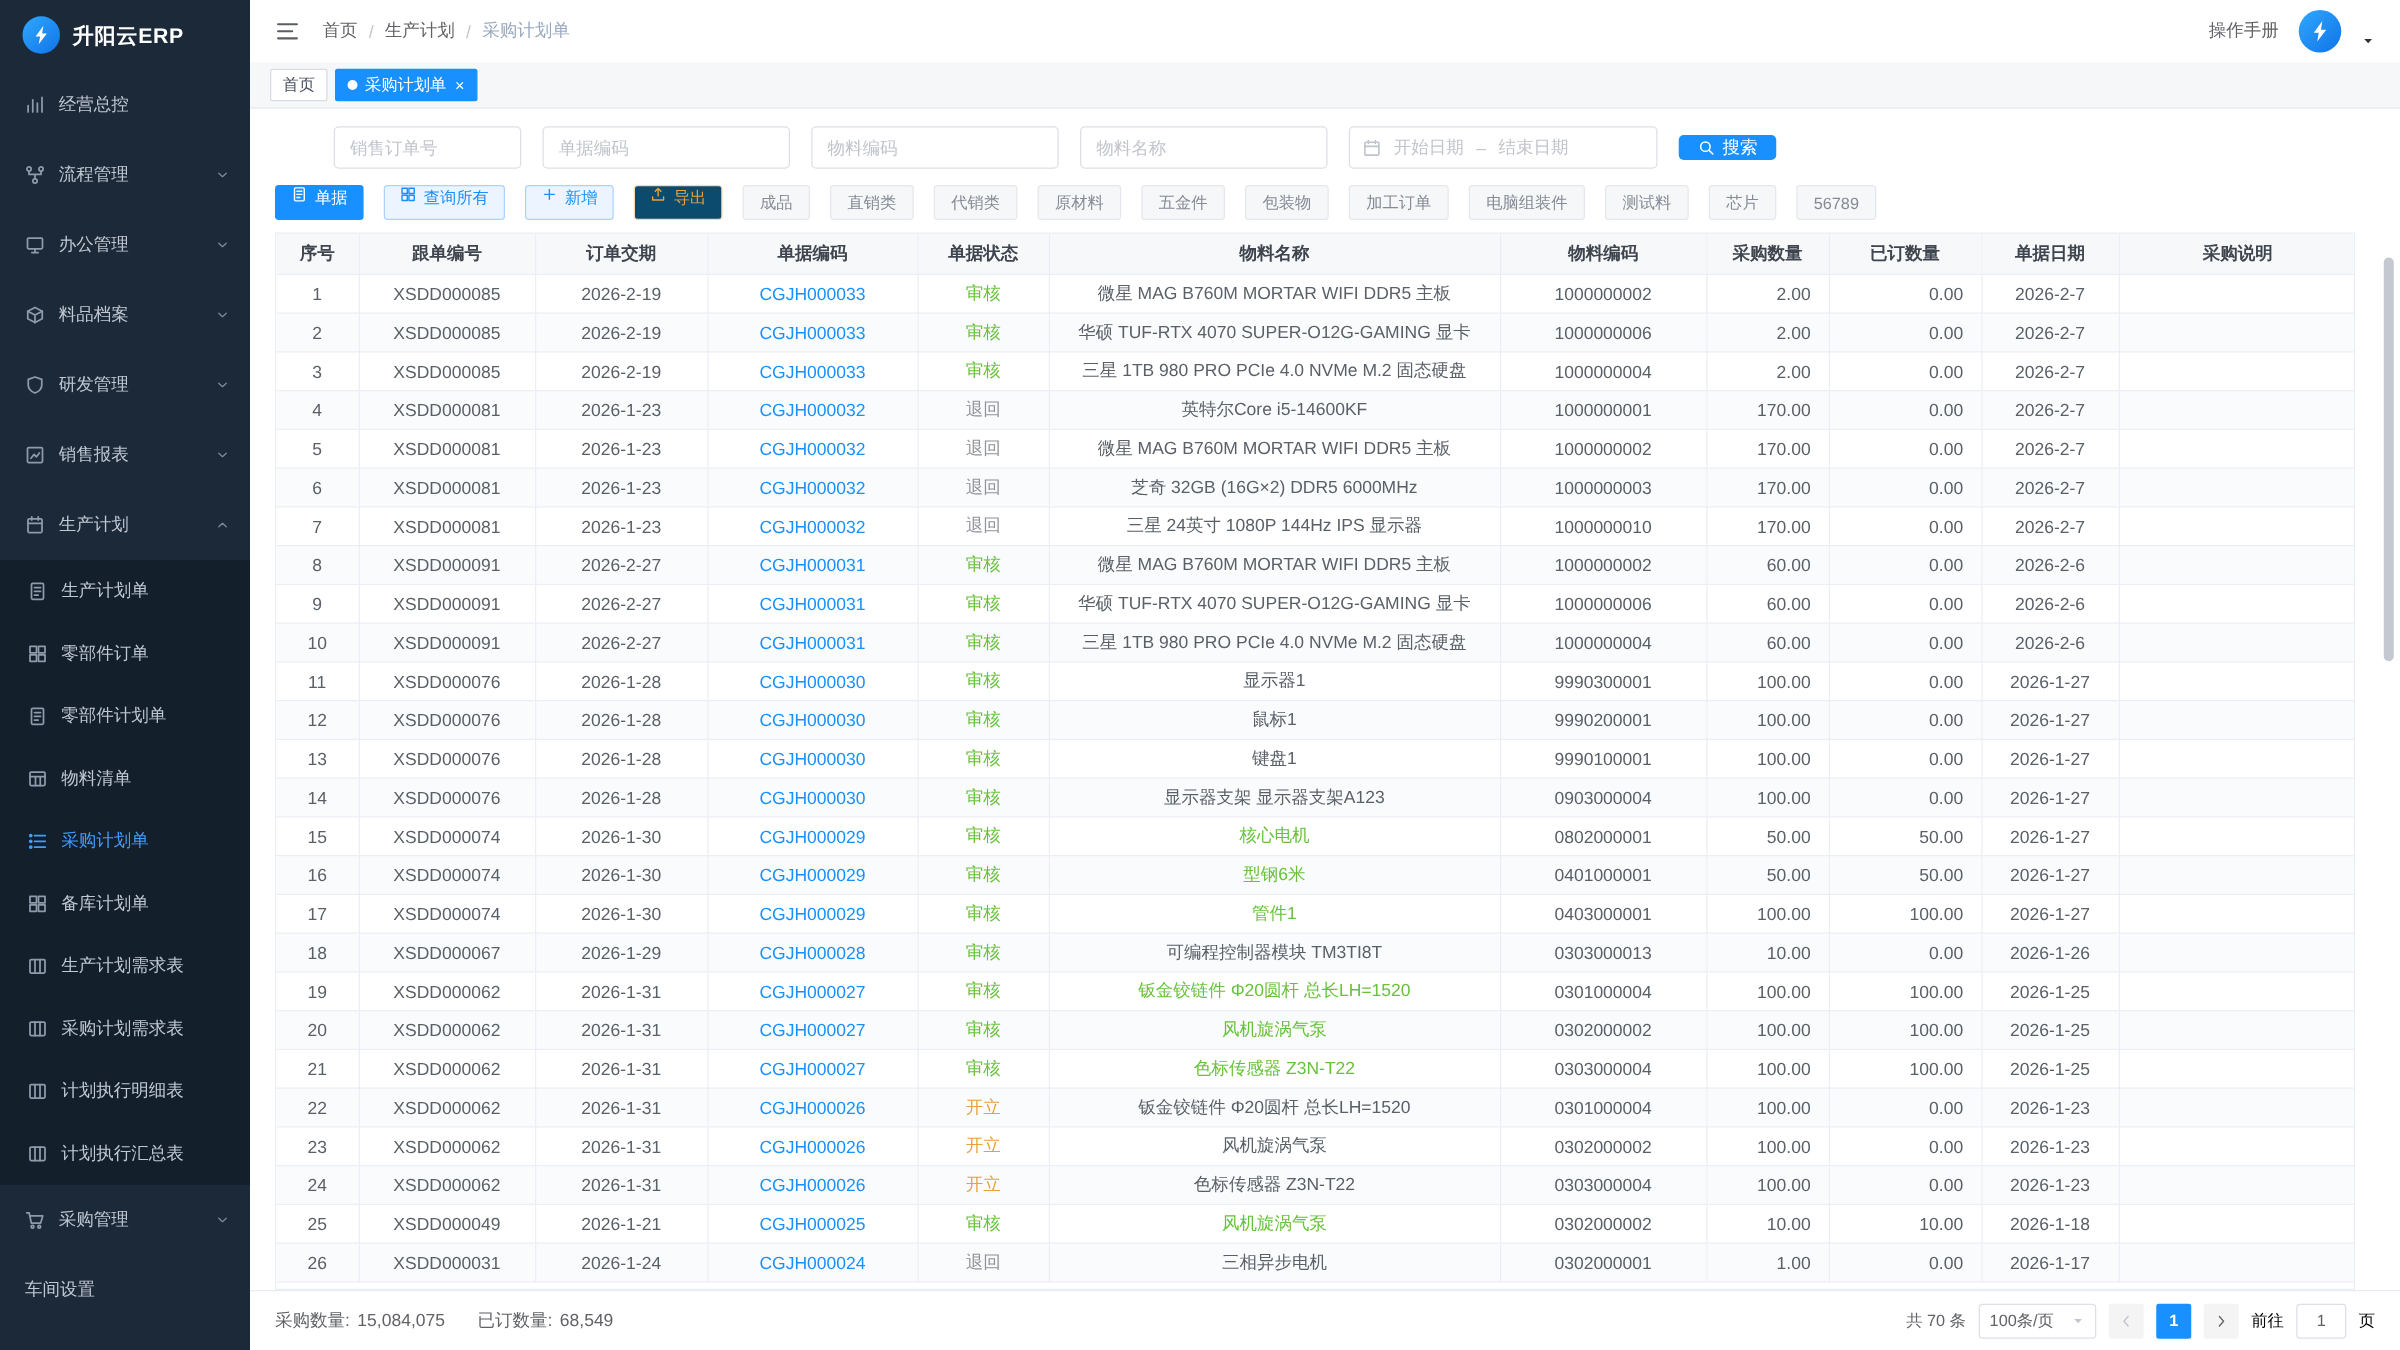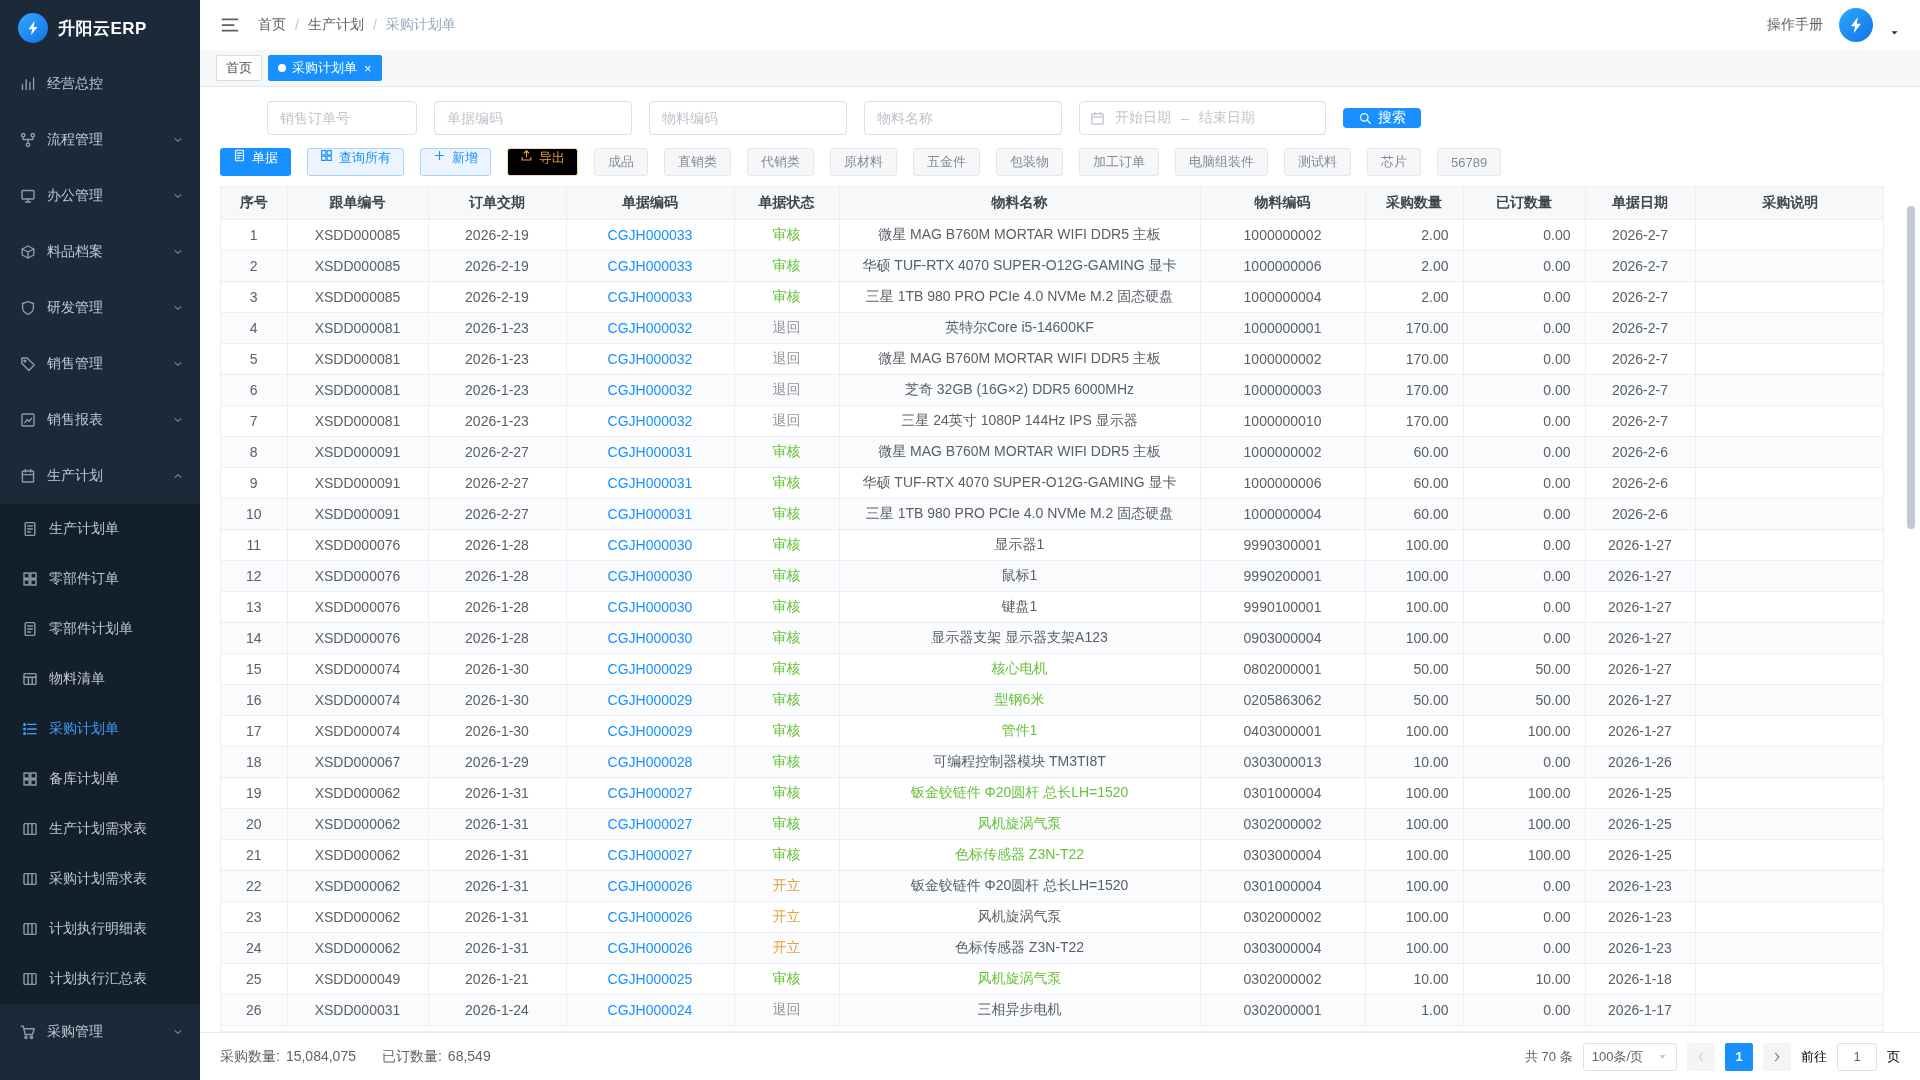--- a/index.html
+++ b/index.html
@@ -58,21 +58,21 @@
   .search-btn { height:20px; padding:0 15px; background:#1890ff; border:none; border-radius:4px; color:#fff; font-size:14px;
     display:inline-flex; align-items:center; gap:6px; cursor:pointer; font-family:inherit; }
   .search-btn .ic { width:14px; height:14px; }
 
   .action-row { display:flex; align-items:center; gap:16px; margin:13px 20px 0 20px; flex-shrink:0; flex-wrap:nowrap; }
   .btn { height:28px; border-radius:3px; font-size:13px; padding:0 12px; display:inline-flex; align-items:flex-start; gap:6px;
     cursor:pointer; border:1px solid transparent; font-family:inherit; }
   .btn .ic { width:13px; height:13px; }
   .btn-primary { background:#1890ff; color:#fff; }
   .btn-plain-blue { background:#ecf5ff; color:#1890ff; border-color:#a8d4ff; }
-  .btn-plain-yellow { background:#000000; color:#e6a23c; border-color:#f5dab1; }
+  .btn-plain-yellow { background:#0c4a6e; color:#e6a23c; border-color:#f5dab1; }
   .chip { height:28px; padding:0 13px; background:#f6f7f9; border:1px solid #e4e7ed; color:#858b95; border-radius:3px;
     font-size:13px; display:inline-flex; align-items:center; cursor:pointer; font-family:inherit; white-space:nowrap; }
 
   
   .table-wrap { flex:1; overflow:hidden; margin:10px 36px 0 20px; border:1px solid #ebeef5; }
   table { width:100%; border-collapse:collapse; table-layout:fixed; }
   th { height:32px; background:#f7f8fa; font-size:14px; font-weight:bold; color:#3f454e;
     border-bottom:1px solid #ebeef5; border-right:1px solid #ebeef5; text-align:center; white-space:nowrap; overflow:hidden; }
   td { height:31px; font-size:14px; color:#5a6068; border-bottom:1px solid #ebeef5; border-right:1px solid #ebeef5;
     text-align:center; white-space:nowrap; overflow:hidden; padding:0 4px; }
@@ -181,34 +181,20 @@
           <span class="lbl">研发管理</span>
           <span class="arrow ic">
             <svg viewBox="0 0 16 16" fill="none" stroke="currentColor" stroke-width="1.4" stroke-linecap="round" stroke-linejoin="round" style="width:100%;height:100%;display:block">
               <path d="M4 6.2l4 3.6 4-3.6"></path>
             </svg>
           </span>
         </div>
         <div class="menu-item">
           <span class="ic">
             <svg viewBox="0 0 16 16" fill="none" stroke="currentColor" stroke-width="1.4" stroke-linecap="round" stroke-linejoin="round" style="width:100%;height:100%;display:block">
-              <path d="M1.8 2h5.3l7.1 7.1-5.3 5.3-7.1-7.1z"></path>
-              <circle cx="4.9" cy="5" r="0.9"></circle>
-            </svg>
-          </span>
-          <span class="lbl">销售管理</span>
-          <span class="arrow ic">
-            <svg viewBox="0 0 16 16" fill="none" stroke="currentColor" stroke-width="1.4" stroke-linecap="round" stroke-linejoin="round" style="width:100%;height:100%;display:block">
-              <path d="M4 6.2l4 3.6 4-3.6"></path>
-            </svg>
-          </span>
-        </div>
-        <div class="menu-item">
-          <span class="ic">
-            <svg viewBox="0 0 16 16" fill="none" stroke="currentColor" stroke-width="1.4" stroke-linecap="round" stroke-linejoin="round" style="width:100%;height:100%;display:block">
               <rect x="2" y="2" width="12" height="12" rx="1"></rect>
               <path d="M4.8 10.6l2.4-3 2 1.8 2.3-3"></path>
             </svg>
           </span>
           <span class="lbl">销售报表</span>
           <span class="arrow ic">
             <svg viewBox="0 0 16 16" fill="none" stroke="currentColor" stroke-width="1.4" stroke-linecap="round" stroke-linejoin="round" style="width:100%;height:100%;display:block">
               <path d="M4 6.2l4 3.6 4-3.6"></path>
             </svg>
           </span>
@@ -694,21 +680,21 @@
                 <td>2026-1-27</td>
                 <td></td>
               </tr>
               <tr>
                 <td>16</td>
                 <td>XSDD000074</td>
                 <td>2026-1-30</td>
                 <td><span class="link">CGJH000029</span></td>
                 <td><span class="st-green">审核</span></td>
                 <td><span class="mat-green">型钢6米</span></td>
-                <td>0205863062</td>
+                <td>0401000001</td>
                 <td class="qty">50.00</td>
                 <td class="qty">50.00</td>
                 <td>2026-1-27</td>
                 <td></td>
               </tr>
               <tr>
                 <td>17</td>
                 <td>XSDD000074</td>
                 <td>2026-1-30</td>
                 <td><span class="link">CGJH000029</span></td>

